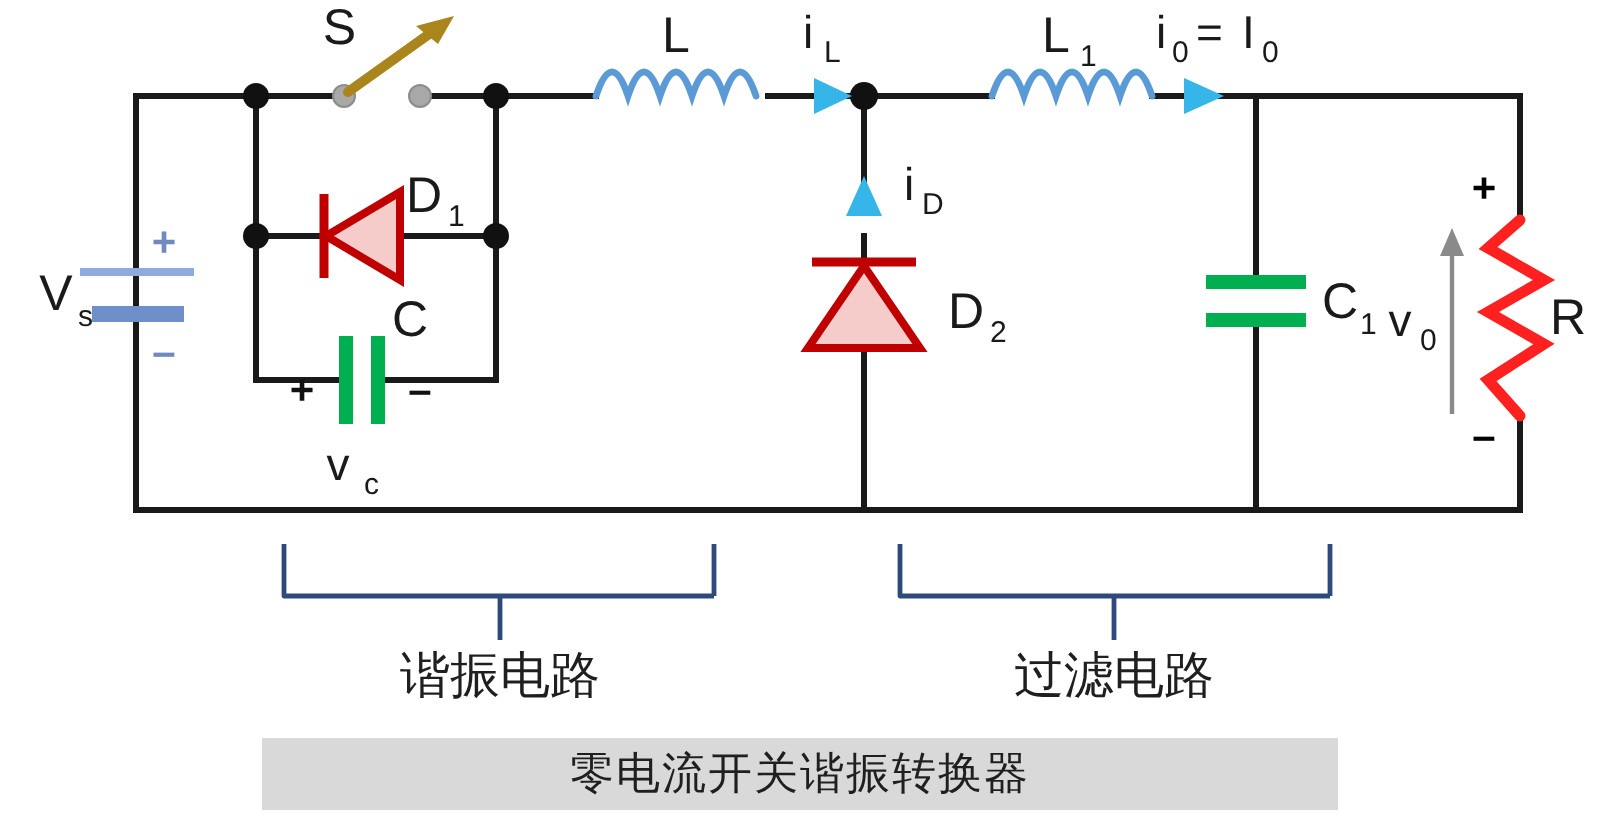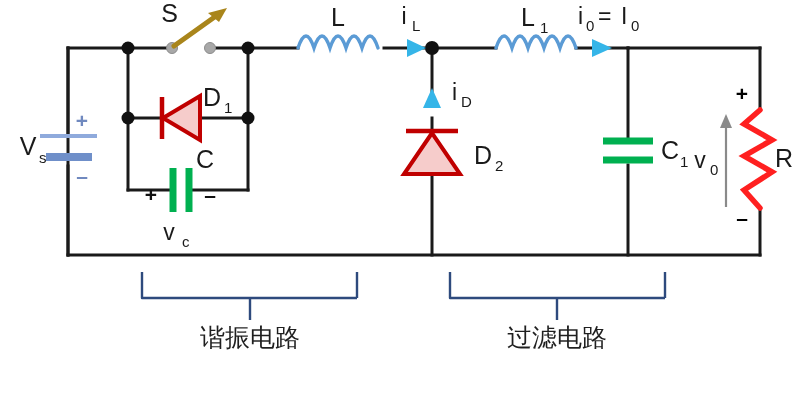--- a/index.html
+++ b/index.html
@@ -306,14 +306,17 @@
       <path class="bracket" d="M142,272 L142,298 L357,298 M357,298 L357,272 M250,298 L250,320"></path>
 
       <path class="bracket" d="M450,272 L450,298 L665,298 M665,298 L665,272 M557,298 L557,320"></path>
     </g>
 
     <text class="cn" x="250" y="346" text-anchor="middle">谐振电路</text>
     <text class="cn" x="557" y="346" text-anchor="middle">过滤电路</text>
 
   </svg>
 
+  <div id="caption-bar">
+    <span>零电流开关谐振转换器</span>
+  </div>
 
 </div>
 
 </body></html>

